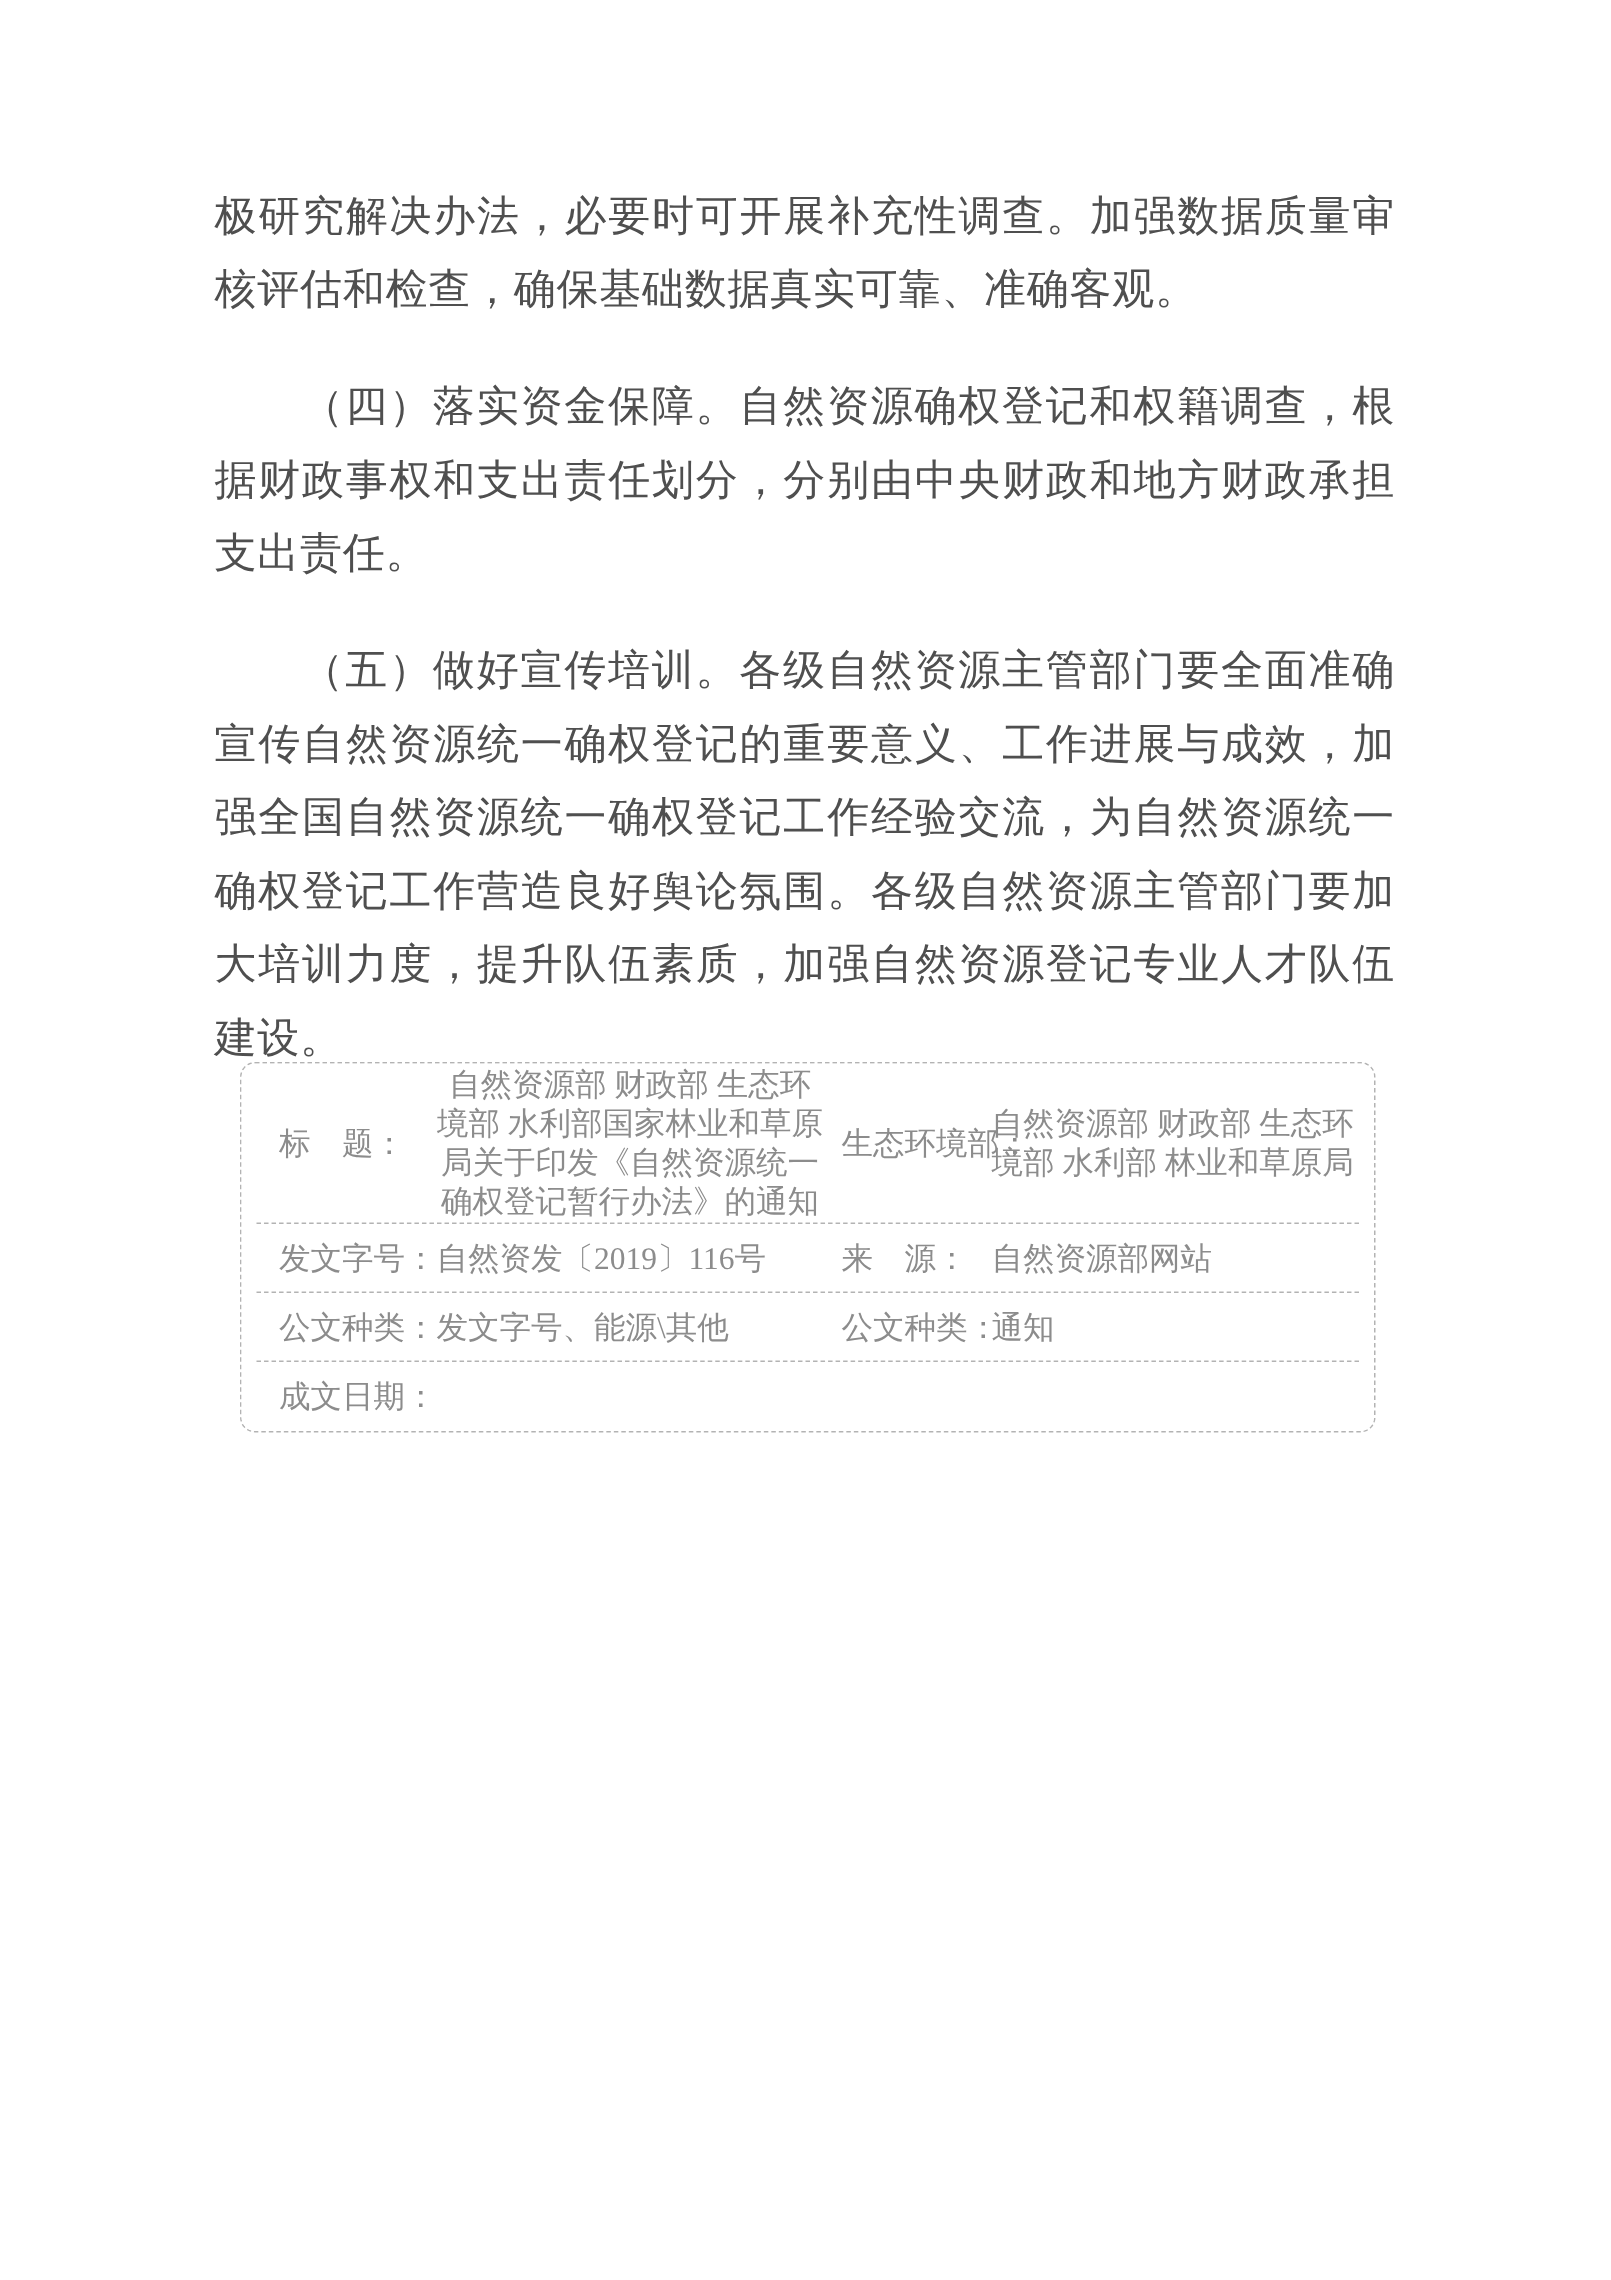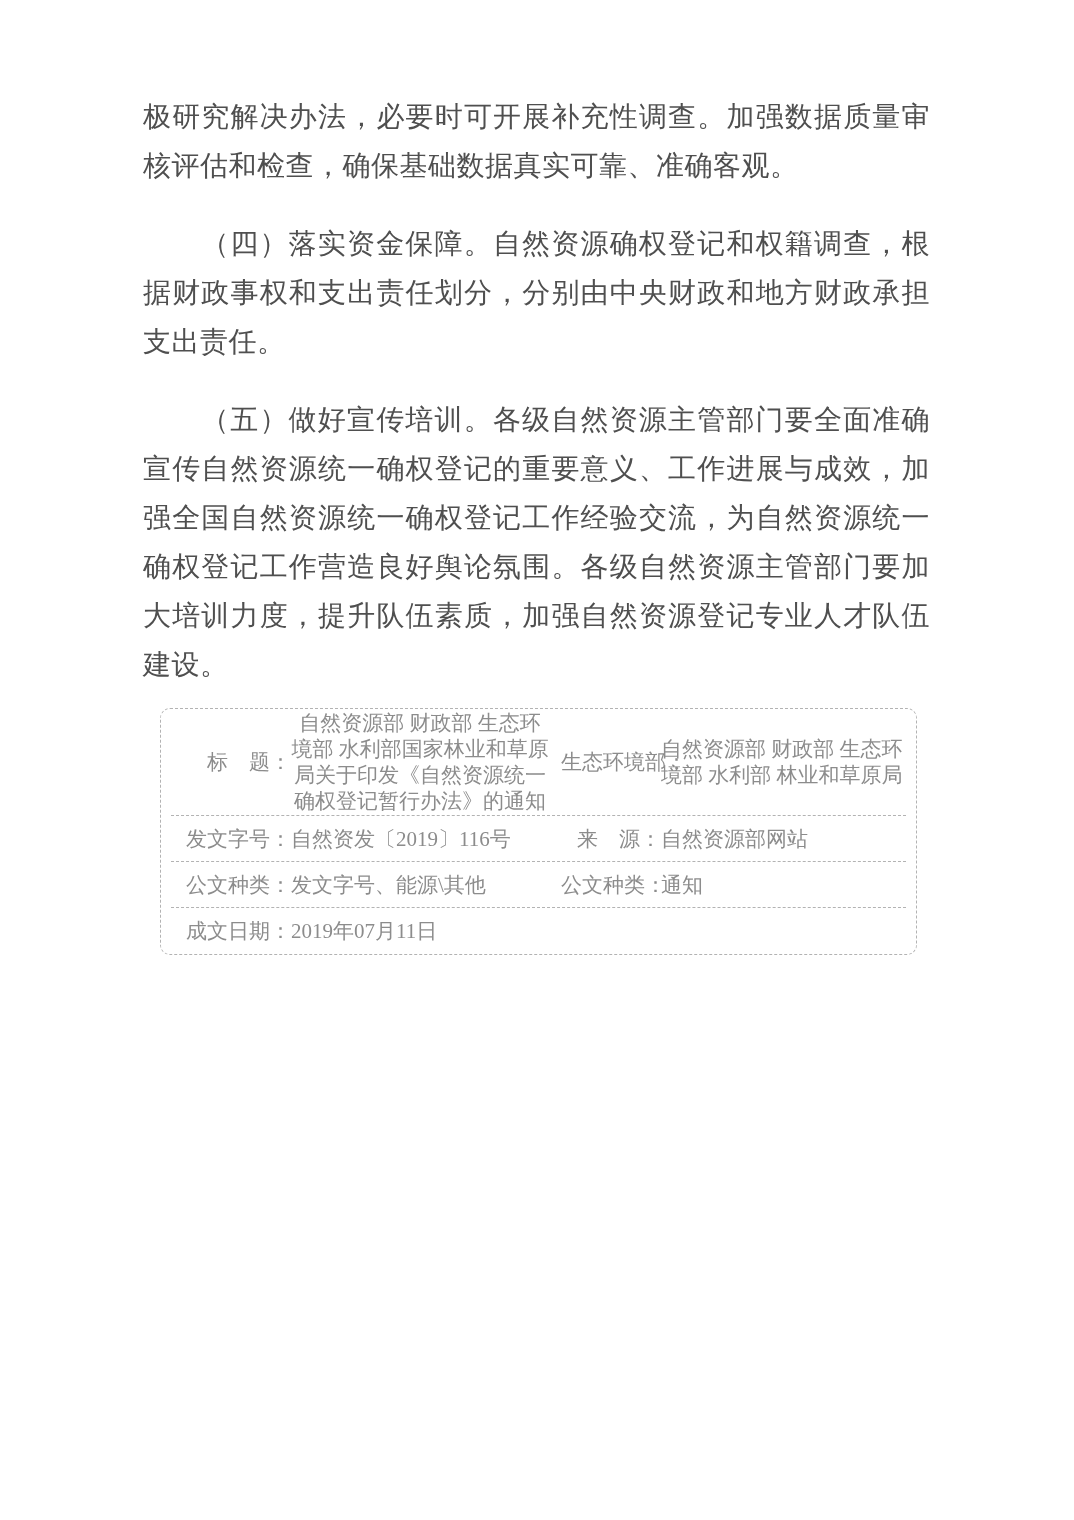--- a/index.html
+++ b/index.html
@@ -10,21 +10,21 @@
   body {
     width: 1074px;
     height: 1520px;
     position: relative;
     overflow: hidden;
     font-family: "Liberation Serif", "DejaVu Serif", serif;
   }
   .content {
     position: absolute;
     left: 143px;
-    top: 92px;
+    top: 120px;
     width: 787px;
   }
   .para {
     margin: 0 0 29px 0;
     font-size: 28px;
     line-height: 49px;
     text-align: justify;
     color: #4f4f4f;
     letter-spacing: 0.5px;
   }
@@ -48,21 +48,20 @@
     grid-template-columns: 105px 270px 100px 1fr;
     align-items: center;
     padding-left: 25px;
     box-sizing: border-box;
   }
   .meta-row.tall { height: 106px; }
   .meta-row.short { height: 45px; }
   .meta-label {
     line-height: 26px;
     white-space: nowrap;
-    text-align: right;
   }
   .meta-value {
     line-height: 26px;
   }
   .meta-value.wrap-left { max-width: 258px; text-align: center; }
   .meta-value.wrap-right { max-width: 245px; padding-right: 10px; }
   .row-sep {
     height: 0;
     border-top: 1px dashed #b3b3b3;
     margin: 0 10px;
@@ -94,17 +93,16 @@
   <div class="row-sep"></div>
   <div class="meta-row short">
     <div class="meta-label">公文种类：</div>
     <div class="meta-value">发文字号、能源\其他</div>
     <div class="meta-label">公文种类：</div>
     <div class="meta-value">通知</div>
   </div>
   <div class="row-sep"></div>
   <div class="meta-row short">
     <div class="meta-label">成文日期：</div>
-    <div class="meta-value">2019年07月11日</div>
     <div class="meta-label"></div>
     <div class="meta-value"></div>
   </div>
 </div>
 
 </body></html>

